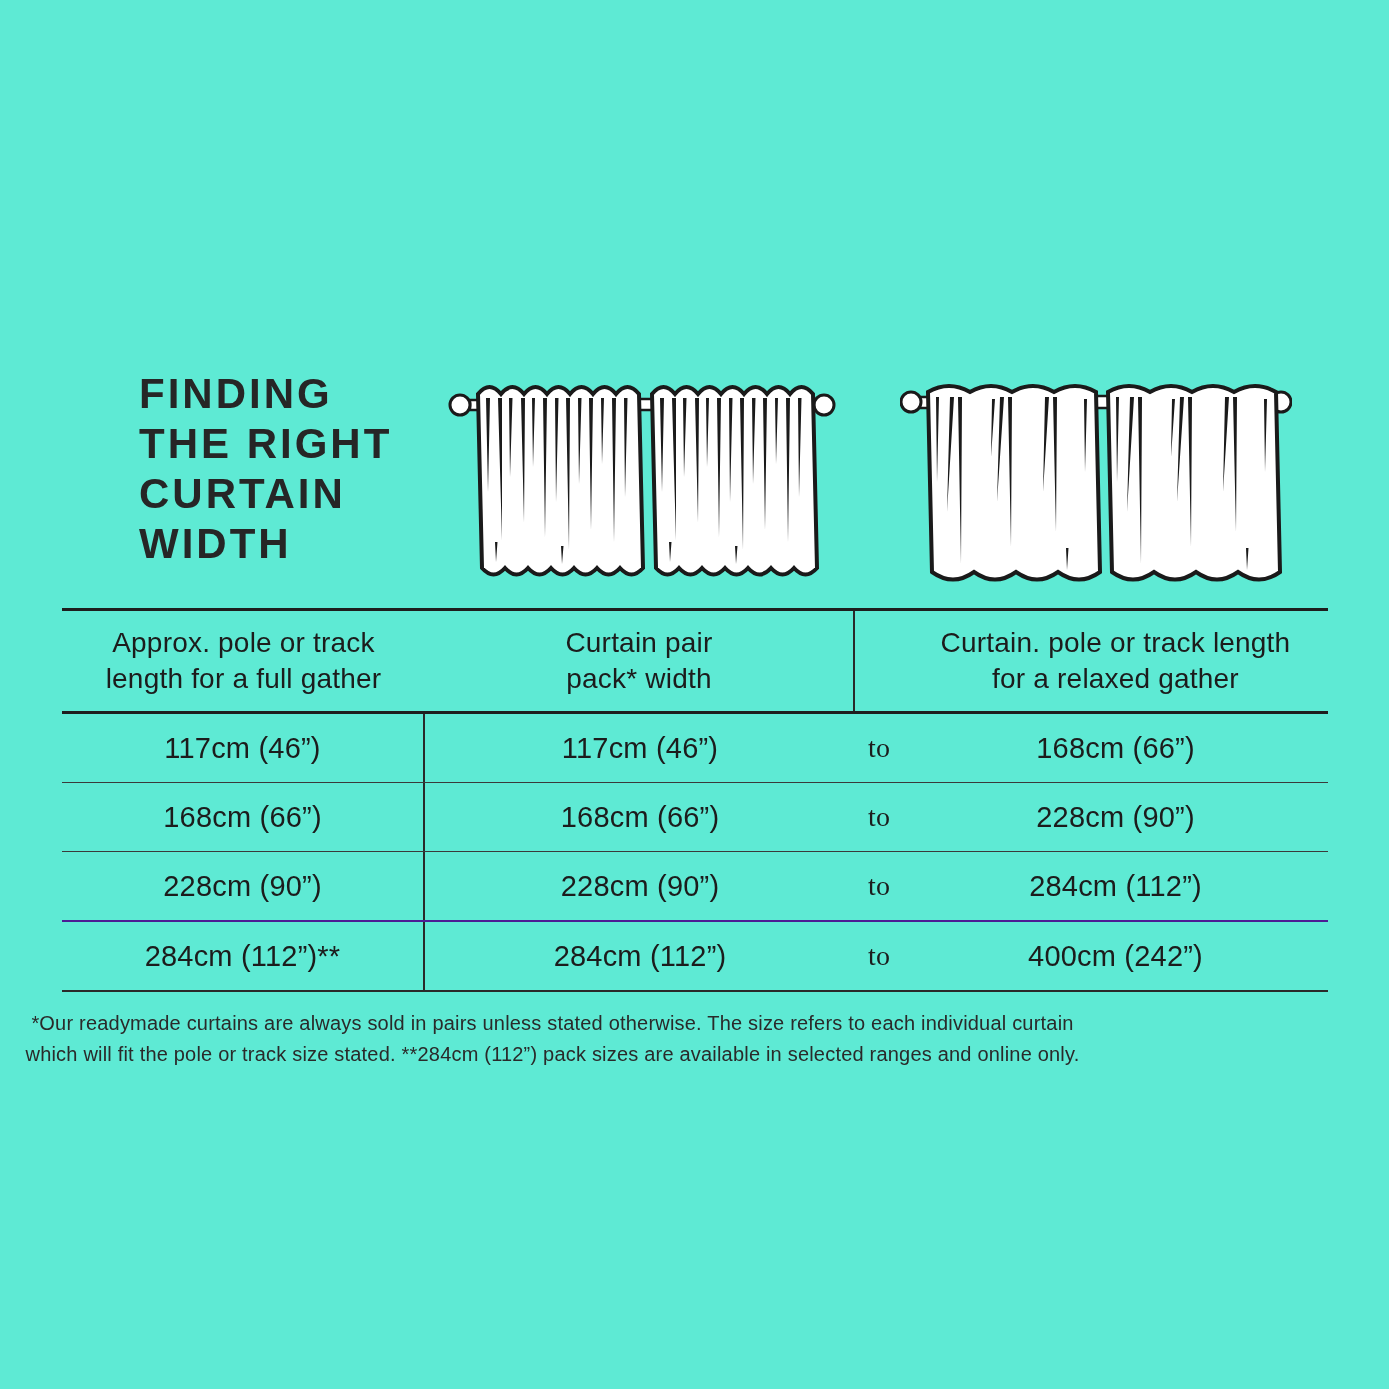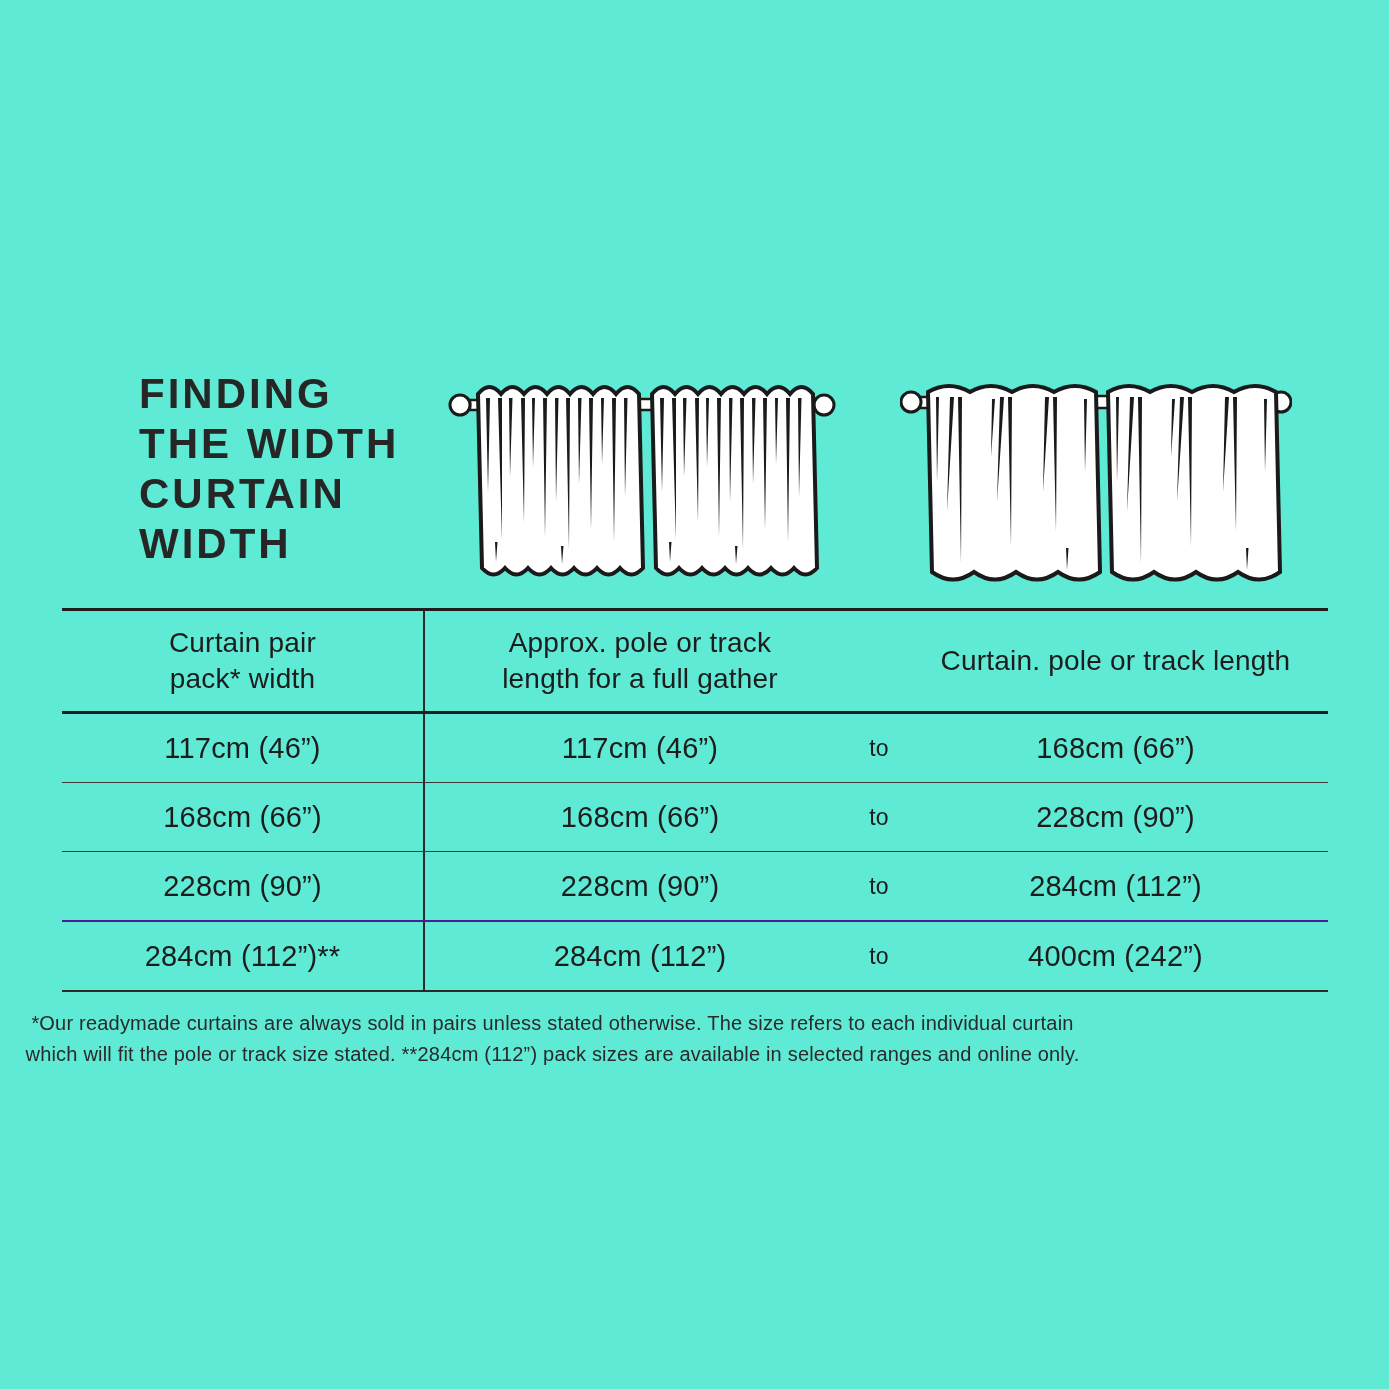--- a/index.html
+++ b/index.html
@@ -27,36 +27,36 @@
   .t-head{height:100px;border-bottom:3px solid #1e1e1e;}
   .t-body{height:68px;}
   .sep-dark{border-top:1px solid #3a3a3a;}
   .sep-gray{border-top:2px solid #4c1d95;}
   .t-cell{
     text-align:center;font-size:29px;letter-spacing:0.2px;color:#1c1c1c;
     align-self:stretch;display:flex;align-items:center;justify-content:center;
   }
   .t-cell.head{font-size:28px;line-height:36px;}
   .col-divider{border-right:2px solid #2a2a2a;}
-  .to-cell{font-size:23px;}
+  .to-cell{font-size:28px;font-family:Liberation Serif, serif;}
   
   .footnote{
     position:absolute;left:0;top:1008px;width:1105px;
     text-align:center;font-size:20px;line-height:31px;color:#2a2a2a;letter-spacing:0.2px;
   }
   svg .ln{stroke:#1a1a1a;}
 </style>
 </head>
 <body>
 
 <div class="page">
 
   <div class="title">
     <div>FINDING</div>
-    <div>THE WIDTH</div>
+    <div>THE RIGHT</div>
     <div>CURTAIN</div>
     <div>WIDTH</div>
   </div>
 
   <div class="illus illus-full">
     <svg width="388" height="212" viewBox="0 0 388 212" fill="none">
 
       <rect x="22" y="28" width="10" height="10" fill="#fff" class="ln" stroke-width="2.5"></rect>
       <rect x="356" y="28" width="12" height="10" fill="#fff" class="ln" stroke-width="2.5"></rect>
       <rect x="189" y="27" width="17" height="11" fill="#fff" class="ln" stroke-width="2.5"></rect>
@@ -84,36 +84,37 @@
       <path class="ln" stroke-width="4" fill="#fff" d="M208,20 q21,-12 42,0 q21,-12 42,0 q21,-12 42,0 q21,-12 42,0 l4,180 q-21,15 -42,0 q-21,15 -42,0 q-21,15 -42,0 q-21,15 -42,0 Z"></path>
 
       <path fill="#1a1a1a" d="M36,25 h3 L37,110 Z M50,25 h4 L47,140 Z M58,25 h4 L61,192 Z M92,27 h3 L91,85 Z M100,25 h4 L97,130 Z M108,25 h4 L111,175 Z M145,25 h4 L143,120 Z M153,25 h4 L156,160 Z M184,27 h3 L185,100 Z M166,176 h2.5 L167,198 Z"></path>
 
       <path fill="#1a1a1a" d="M216,25 h3 L217,110 Z M230,25 h4 L227,140 Z M238,25 h4 L241,192 Z M272,27 h3 L271,85 Z M280,25 h4 L277,130 Z M288,25 h4 L291,175 Z M325,25 h4 L323,120 Z M333,25 h4 L336,160 Z M364,27 h3 L365,100 Z M346,176 h2.5 L347,198 Z"></path>
     </svg>
   </div>
 
   <div class="size-table">
     <div class="t-row t-head">
+      <div class="t-cell head">
+        <div>
+          <div>Approx. pole or track</div>
+          <div>length for a full gather</div>
+        </div>
+      </div>
       <div class="t-cell head col-divider">
         <div>
           <div>Curtain pair</div>
           <div>pack* width</div>
         </div>
       </div>
-      <div class="t-cell head">
-        <div>
-          <div>Approx. pole or track</div>
-          <div>length for a full gather</div>
-        </div>
-      </div>
       <div class="t-cell head"></div>
       <div class="t-cell head">
         <div>
           <div>Curtain. pole or track length</div>
+          <div>for a relaxed gather</div>
         </div>
       </div>
     </div>
 
     <div class="t-row t-body">
       <div class="t-cell col-divider">117cm (46”)</div>
       <div class="t-cell">117cm (46”)</div>
       <div class="t-cell to-cell">to</div>
       <div class="t-cell">168cm (66”)</div>
     </div>

